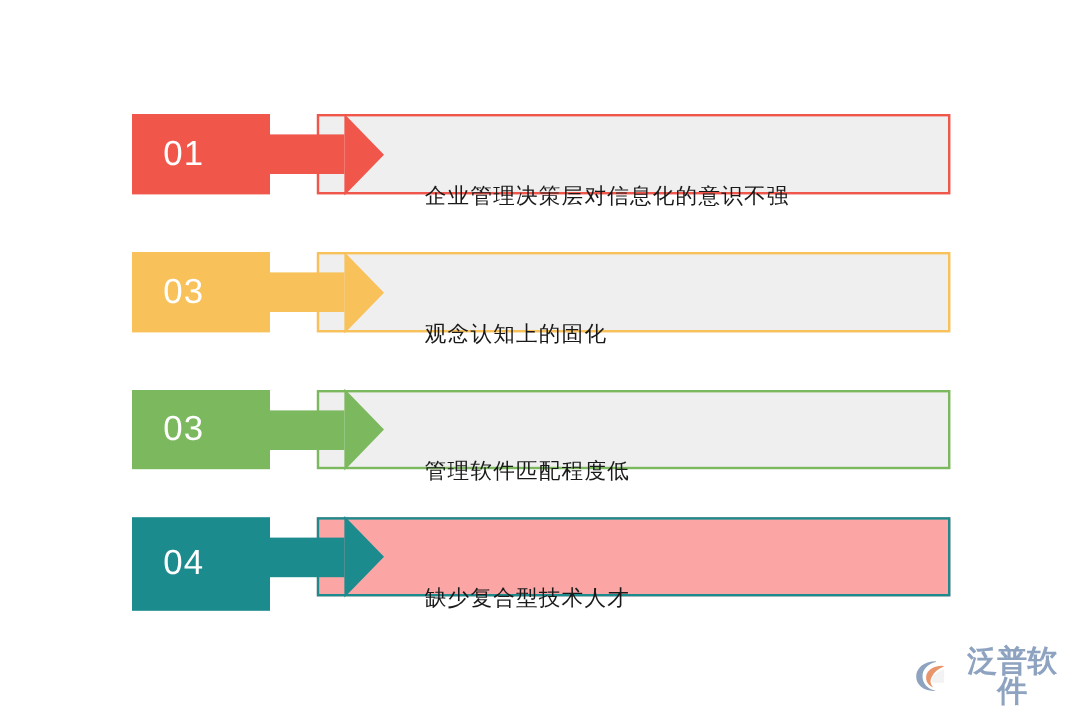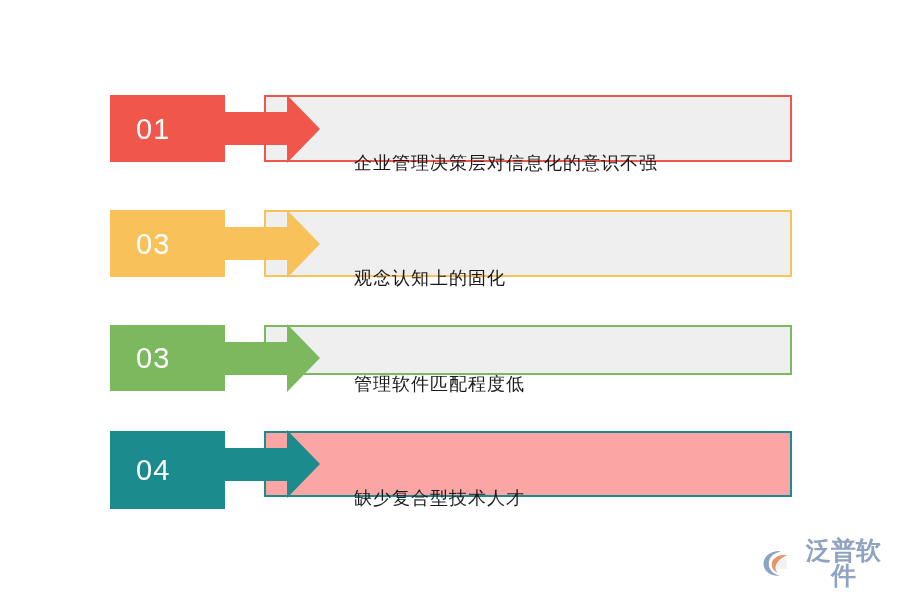--- a/index.html
+++ b/index.html
@@ -131,21 +131,21 @@
         <div class="panel" style="top:210px;height:67px;border-color:#f8c159;background:#efefef;">
           <div class="panel-text">观念认知上的固化</div>
         </div>
         <div class="shaft" style="top:227px;width:64px;background:#f8c159;"></div>
         <div class="head" style="top:209.5px;border-left:33px solid #f8c159;"></div>
         <div class="numblock" style="top:210px;height:67px;background:#f8c159;">
           <span class="num">03</span>
         </div>
       </div>
       <div class="row">
-        <div class="panel" style="top:325px;height:50px;border-color:#7cb85e;background:#efefef;">
+        <div class="panel" style="top:325px;height:66px;border-color:#7cb85e;background:#efefef;">
           <div class="panel-text">管理软件匹配程度低</div>
         </div>
         <div class="shaft" style="top:341.5px;width:64px;background:#7cb85e;"></div>
         <div class="head" style="top:324px;border-left:33px solid #7cb85e;"></div>
         <div class="numblock" style="top:325px;height:66px;background:#7cb85e;">
           <span class="num">03</span>
         </div>
       </div>
       <div class="row">
         <div class="panel" style="top:431px;height:66px;border-color:#1c8b8e;background:#fca5a5;">

